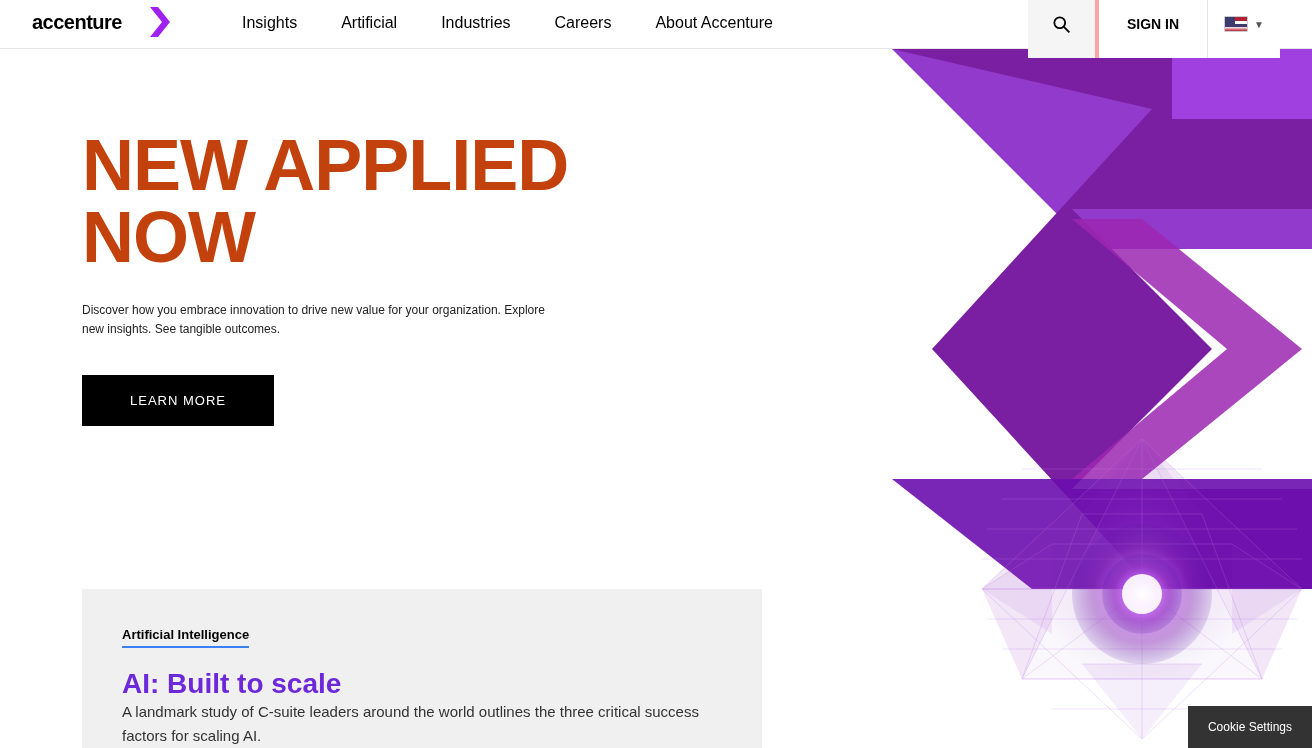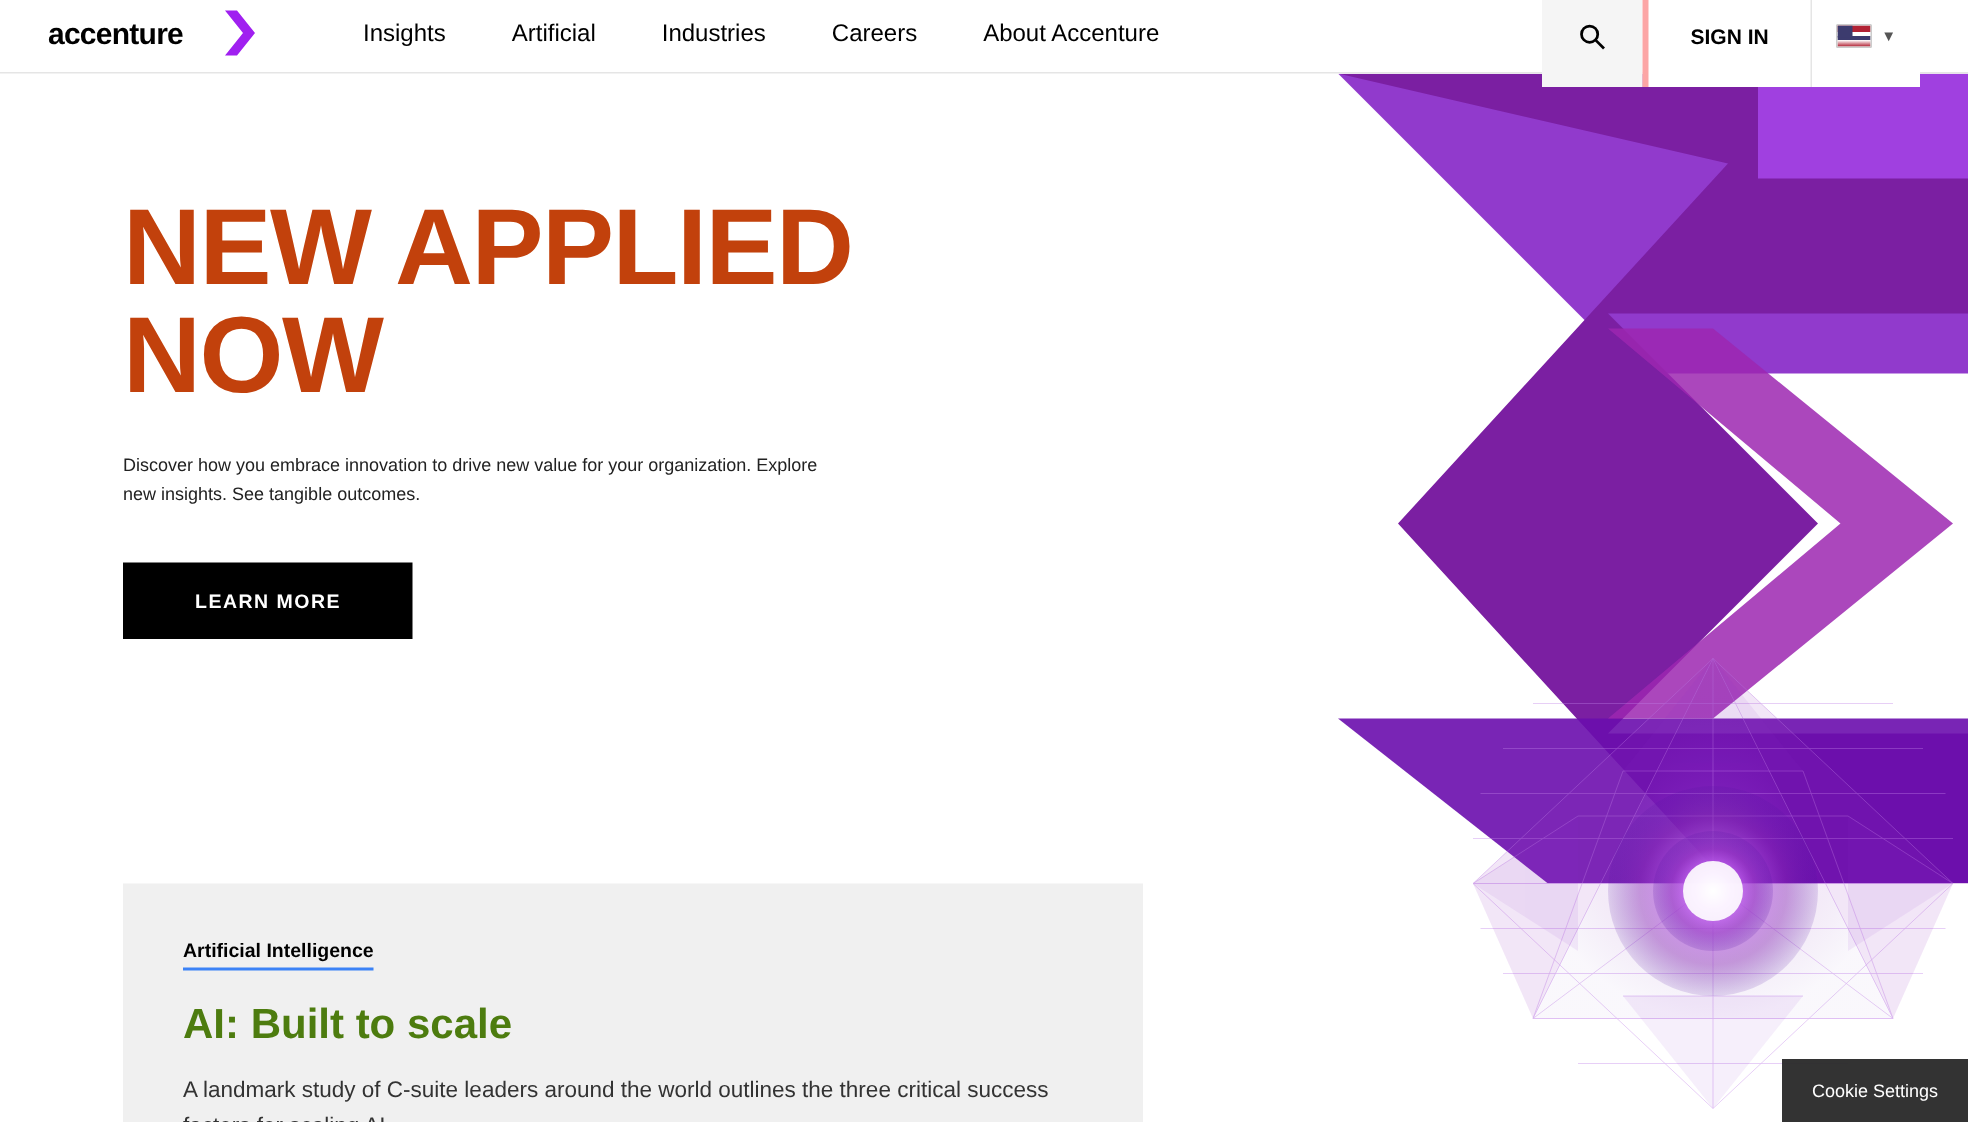--- a/index.html
+++ b/index.html
@@ -135,21 +135,21 @@
       color: #222;
       line-height: 1.6;
       margin-bottom: 36px;
       max-width: 480px;
     }
     .learn-more-btn {
       display: inline-block;
       background: #000;
       color: #fff;
       font-size: 13px;
-      font-weight: 700;
+      font-weight: 400;
       letter-spacing: 1px;
       padding: 18px 48px;
       cursor: pointer;
       border: none;
       text-transform: uppercase;
     }
 
     
     .hero-graphic {
       position: absolute;
@@ -164,22 +164,22 @@
       font-weight: 600;
       color: #000;
       border-bottom: 2px solid #3b82f6;
       display: inline-block;
       padding-bottom: 4px;
       margin-bottom: 20px;
     }
     .card-title {
       font-size: 28px;
       font-weight: 800;
-      color: #4d7c0f;
-      margin-bottom: 16px;
+      color: #6d28d9;
+      margin-bottom: 0;
     }
     .card-desc {
       font-size: 15px;
       color: #333;
       line-height: 1.6;
     }
 
     
     .cookie-bar {
       position: fixed;

